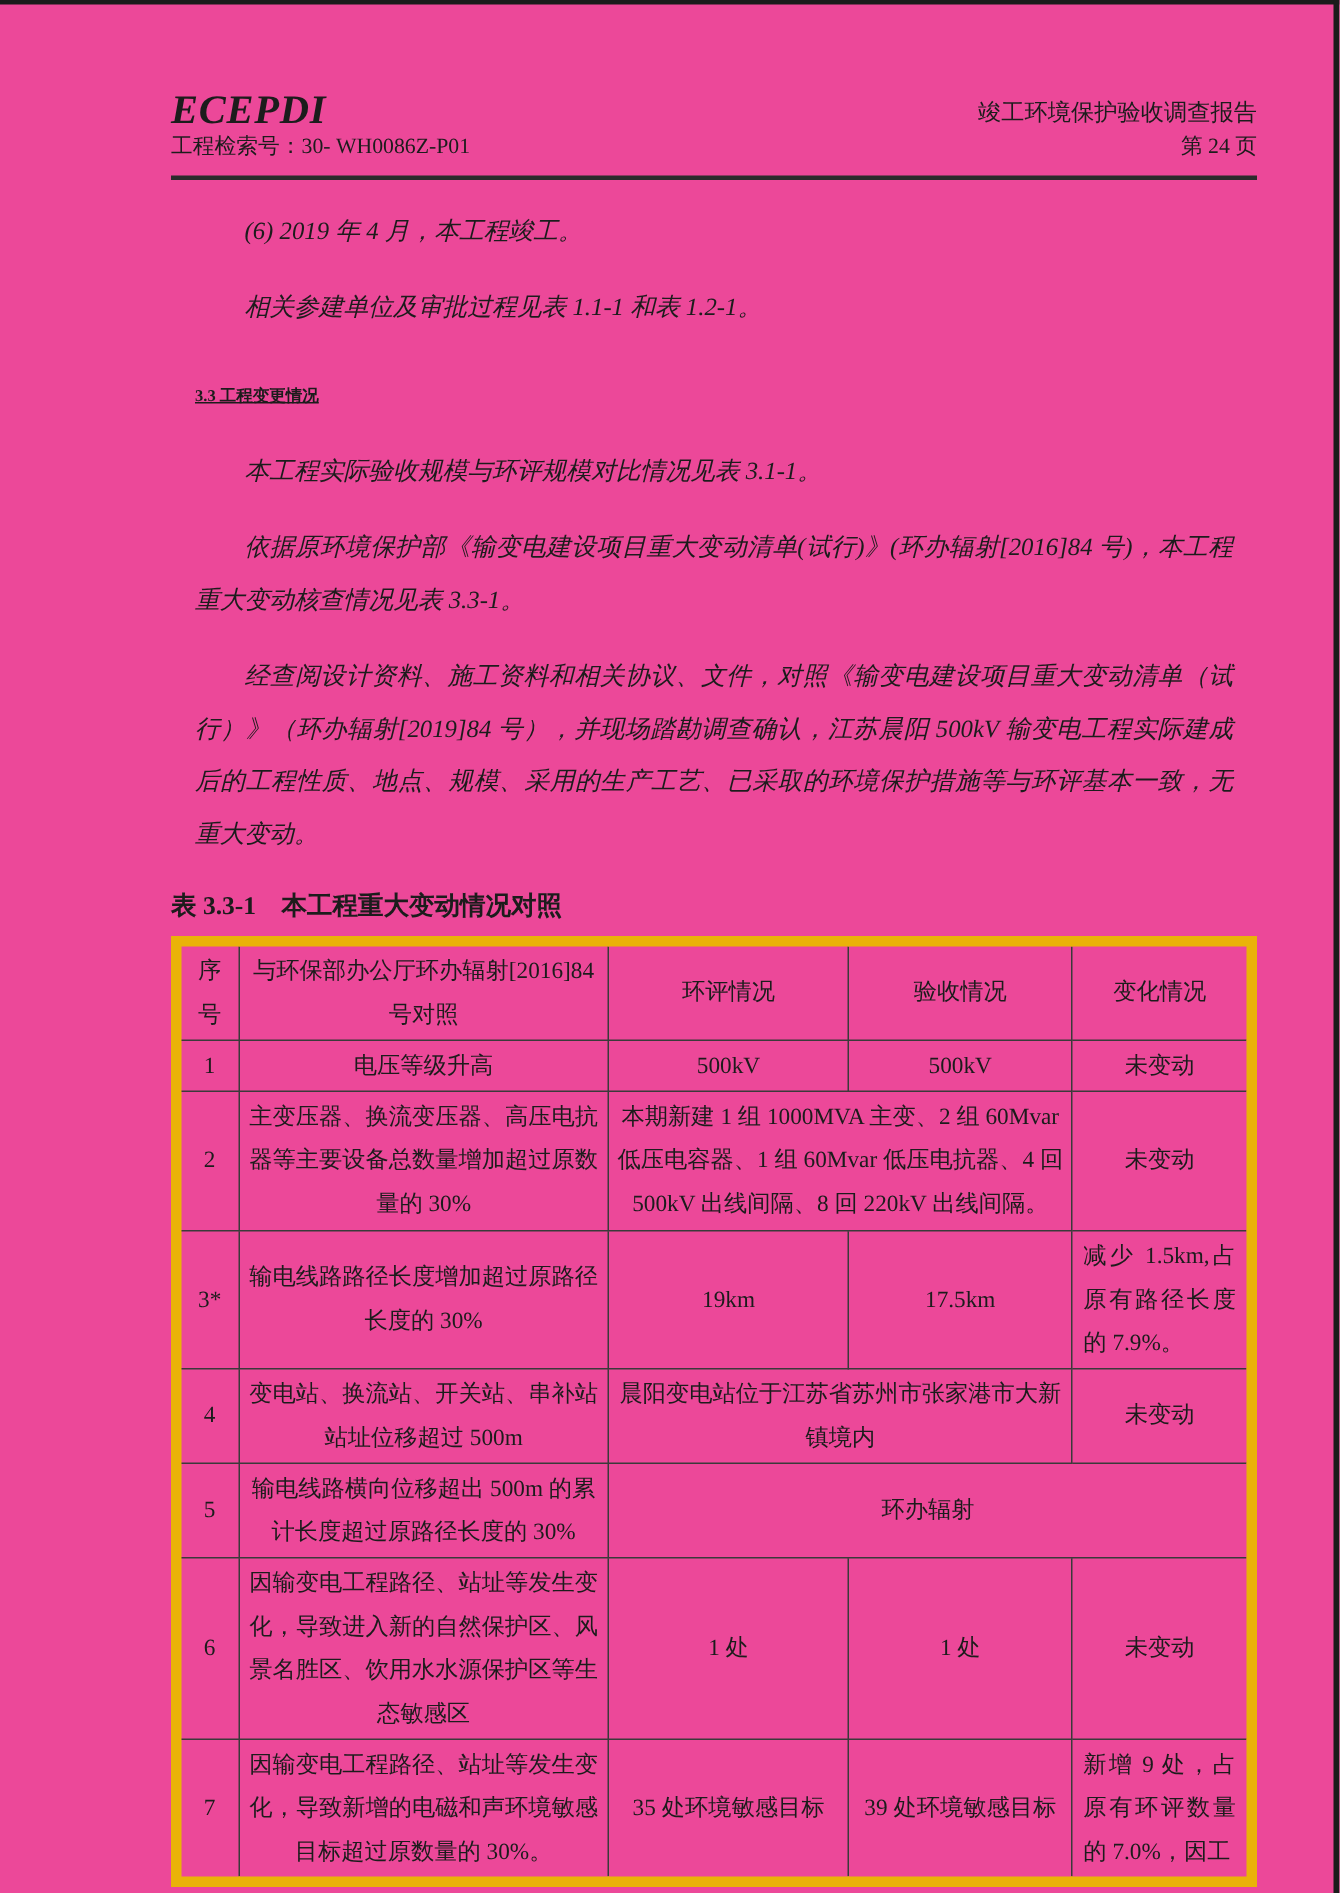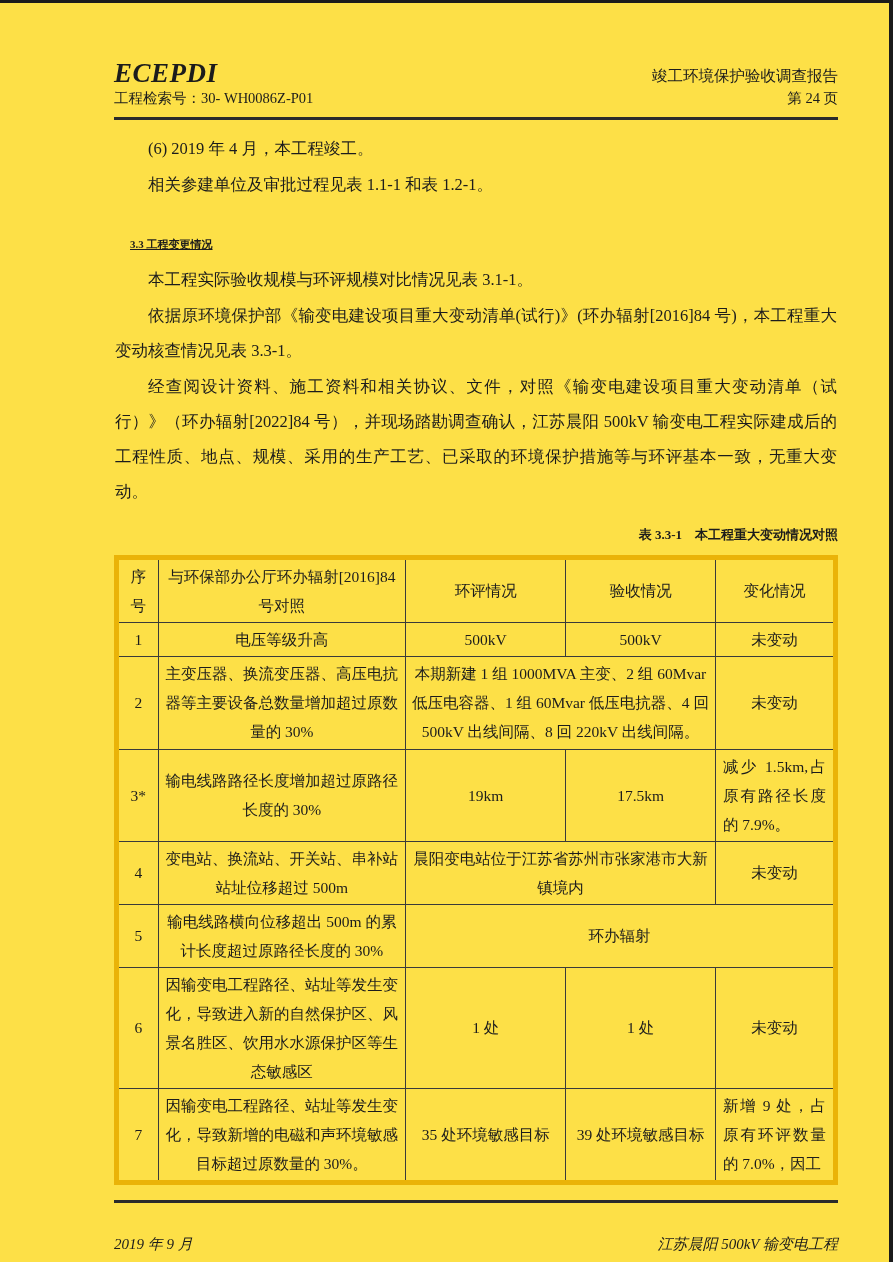--- a/index.html
+++ b/index.html
@@ -6,21 +6,21 @@
   html, body { margin: 0; padding: 0; }
   body {
     width: 893px; height: 1262px;
     background: #ffffff;
     font-family: "Liberation Serif", "DejaVu Serif", serif;
     color: #1c1c1c;
   }
   .page {
     position: relative;
     width: 893px; height: 1262px;
-    background: #fde047;
+    background: #ec4899;
     overflow: hidden;
   }
   .edge-top {
     position: absolute; top: 0; left: 0;
     width: 100%; height: 3px; background: #1b1b1b;
   }
   .edge-right {
     position: absolute; top: 0; right: 0;
     width: 4px; height: 100%; background: #1b1b1b;
   }
@@ -38,39 +38,40 @@
   .report-title { font-size: 15.5px; line-height: 20px; padding-bottom: 2px; }
   .header-meta {
     display: flex; justify-content: space-between;
     font-size: 14.5px; line-height: 20px; margin-top: 0;
   }
   .header-rule { height: 2.5px; background: #2b2b2b; margin-top: 9px; }
 
   
   .main { margin-top: 11px; }
   .para {
-    font-size: 16.5px; line-height: 35px; margin: 1px;
+    font-size: 16.5px; line-height: 35px; margin: 16px;
     text-align: justify;
+    font-style: italic;
   }
   .indent { text-indent: 2em; }
   .sec-heading {
     font-size: 11px; font-weight: bold; line-height: 32px;
     margin: 26px 0 2px 16px;
     text-decoration: underline;
   }
   .table-title {
-    text-align: right; font-weight: bold; font-size: 13px;
+    text-align: left; font-weight: bold; font-size: 17px;
     line-height: 30px; margin-top: 11px;
   }
 
   
   table.change-table {
     width: 100%; border-collapse: collapse; table-layout: fixed;
     margin-top: 5px;
-    border: 5px solid #eab308;
+    border: 7px solid #eab308;
   }
   .change-table col.c-no   { width: 5.8%; }
   .change-table col.c-item { width: 34.4%; }
   .change-table col.c-eia  { width: 22.3%; }
   .change-table col.c-acc  { width: 20.8%; }
   .change-table col.c-chg  { width: 16.7%; }
   .change-table th, .change-table td {
     border: 1px solid #3a3a3a;
     font-size: 15.5px; font-weight: normal;
     line-height: 29px; text-align: center; vertical-align: middle;
@@ -116,21 +117,21 @@
     </header>
 
     <main class="main">
       <p class="para indent">(6) 2019 年 4 月，本工程竣工。</p>
       <p class="para indent">相关参建单位及审批过程见表 1.1-1 和表 1.2-1。</p>
 
       <h3 class="sec-heading">3.3 工程变更情况</h3>
 
       <p class="para indent">本工程实际验收规模与环评规模对比情况见表 3.1-1。</p>
       <p class="para indent">依据原环境保护部《输变电建设项目重大变动清单(试行)》(环办辐射[2016]84 号)，本工程重大变动核查情况见表 3.3-1。</p>
-      <p class="para indent">经查阅设计资料、施工资料和相关协议、文件，对照《输变电建设项目重大变动清单（试行）》（环办辐射[2022]84 号），并现场踏勘调查确认，江苏晨阳 500kV 输变电工程实际建成后的工程性质、地点、规模、采用的生产工艺、已采取的环境保护措施等与环评基本一致，无重大变动。</p>
+      <p class="para indent">经查阅设计资料、施工资料和相关协议、文件，对照《输变电建设项目重大变动清单（试行）》（环办辐射[2019]84 号），并现场踏勘调查确认，江苏晨阳 500kV 输变电工程实际建成后的工程性质、地点、规模、采用的生产工艺、已采取的环境保护措施等与环评基本一致，无重大变动。</p>
 
       <div class="table-title">表 3.3-1　本工程重大变动情况对照</div>
 
       <table class="change-table">
         <colgroup>
           <col class="c-no">
             <col class="c-item">
             <col class="c-eia">
             <col class="c-acc">
             <col class="c-chg">

